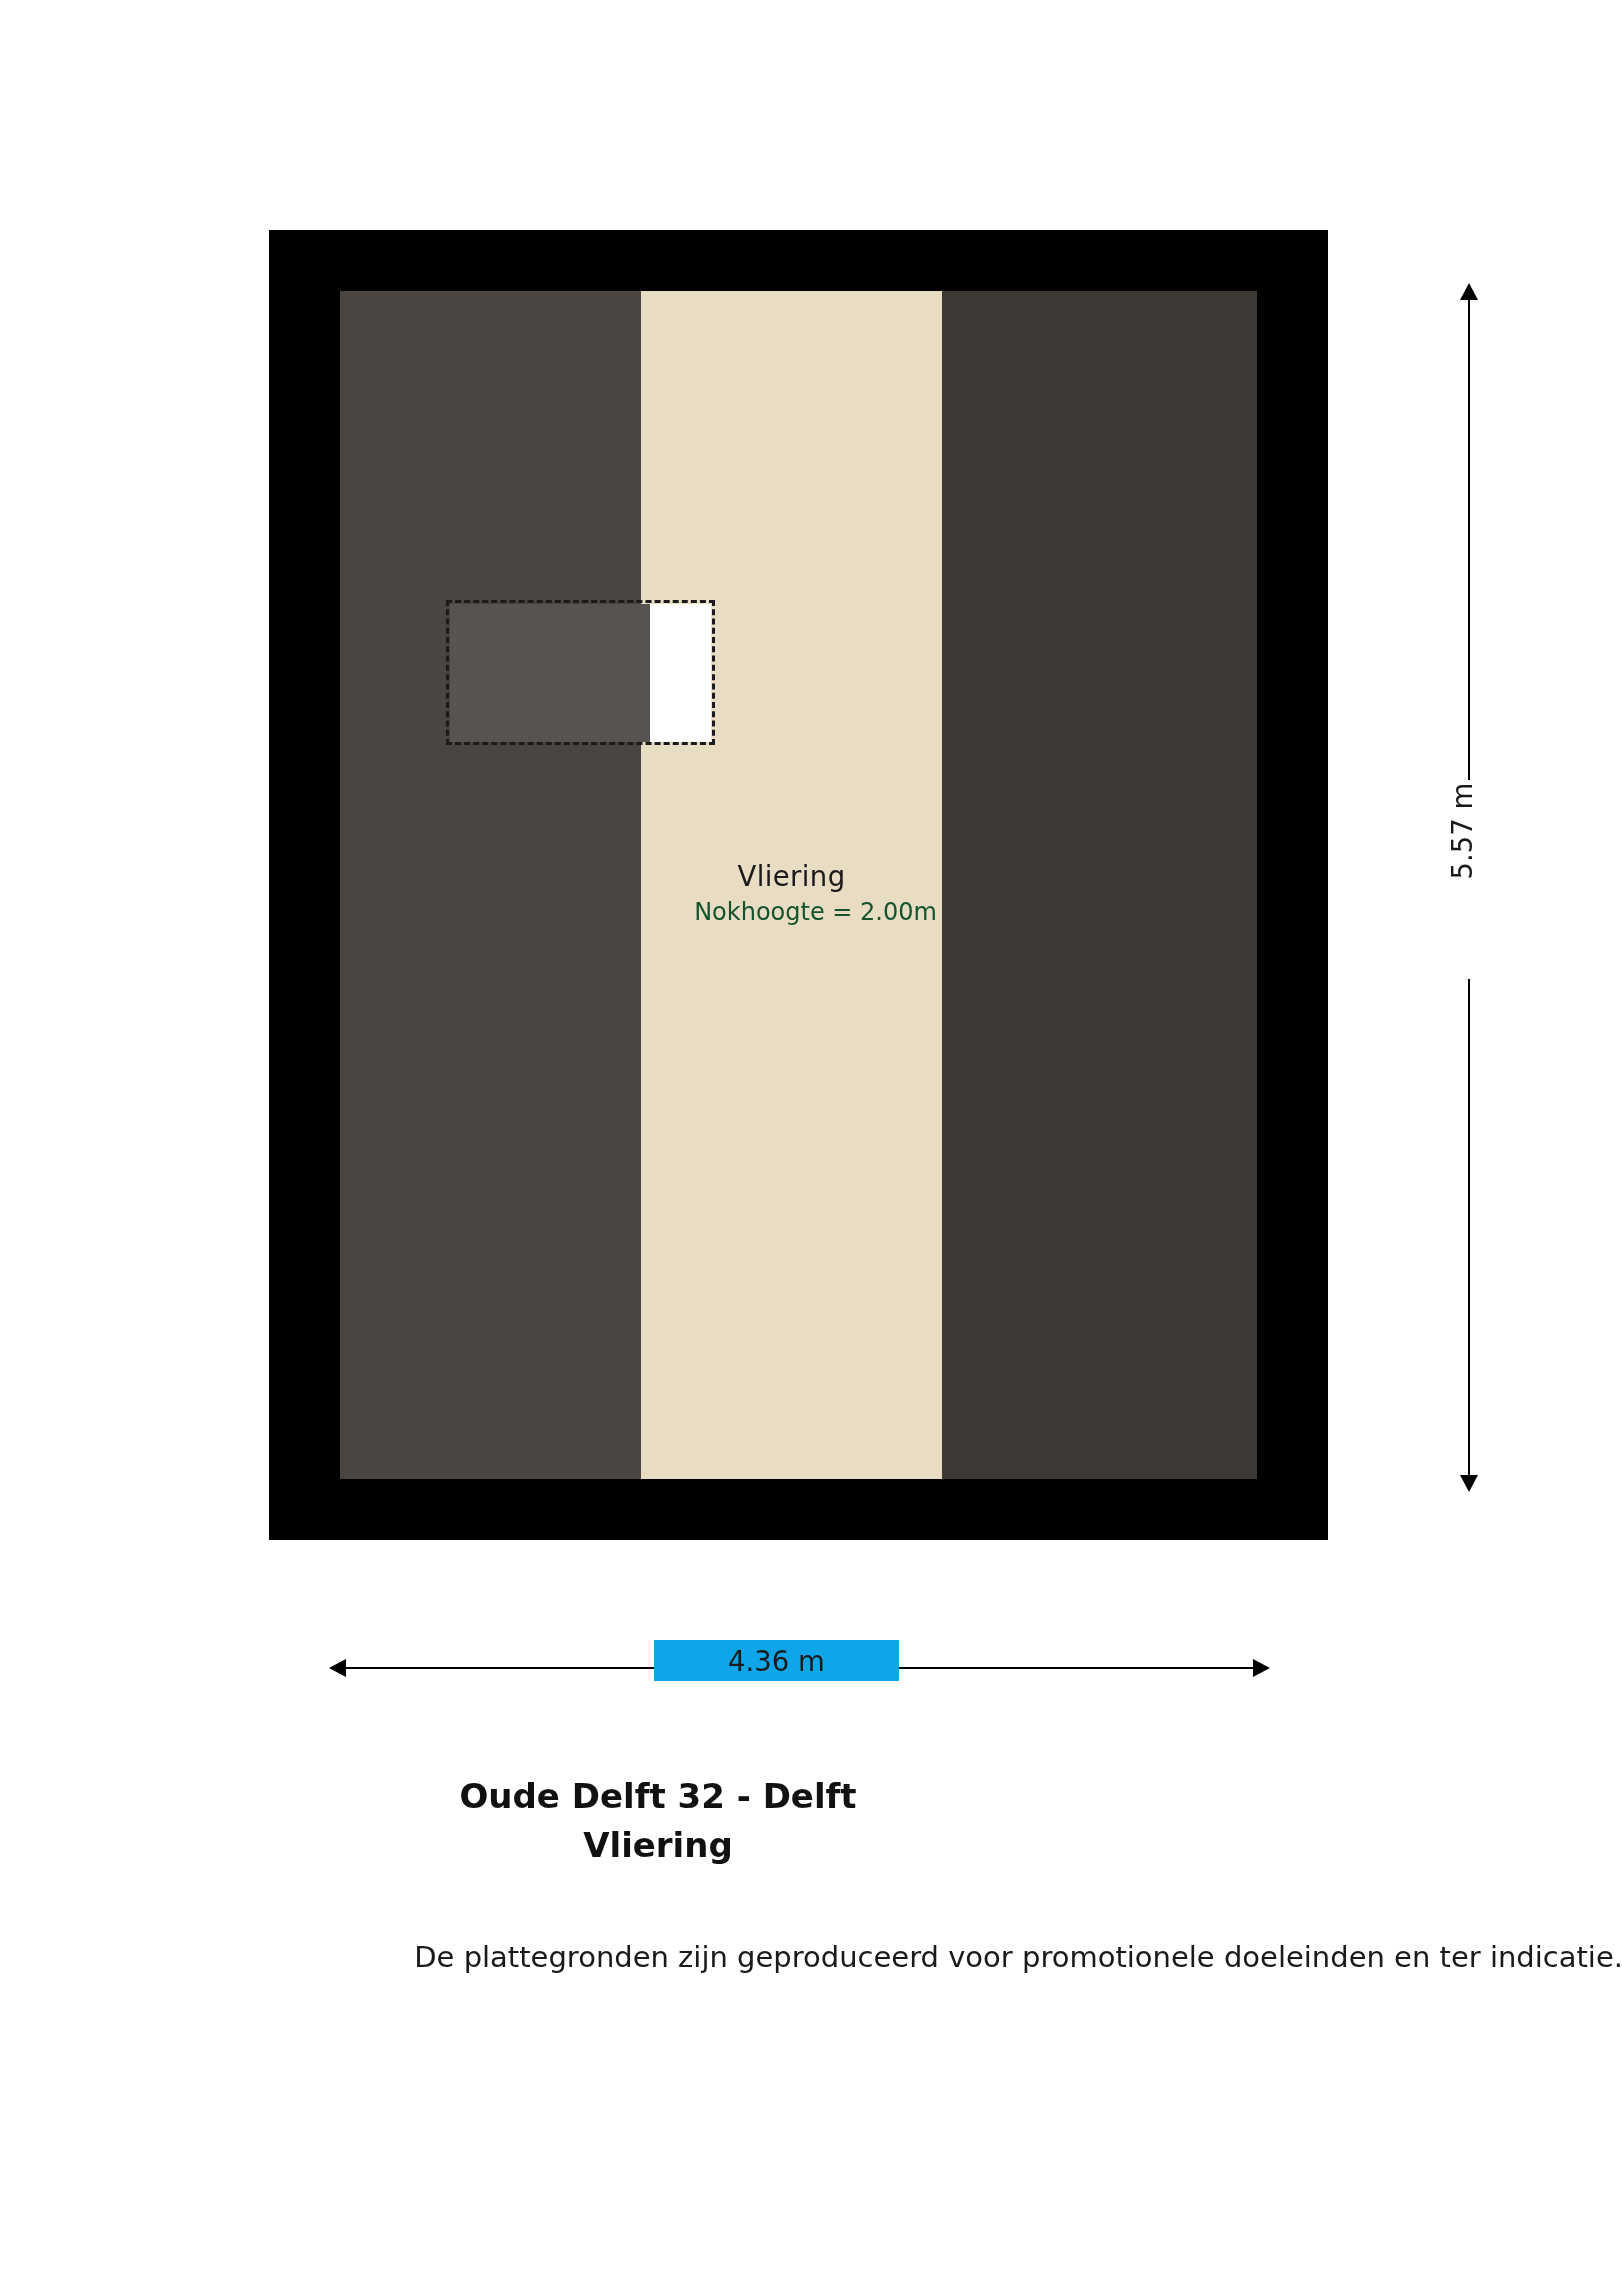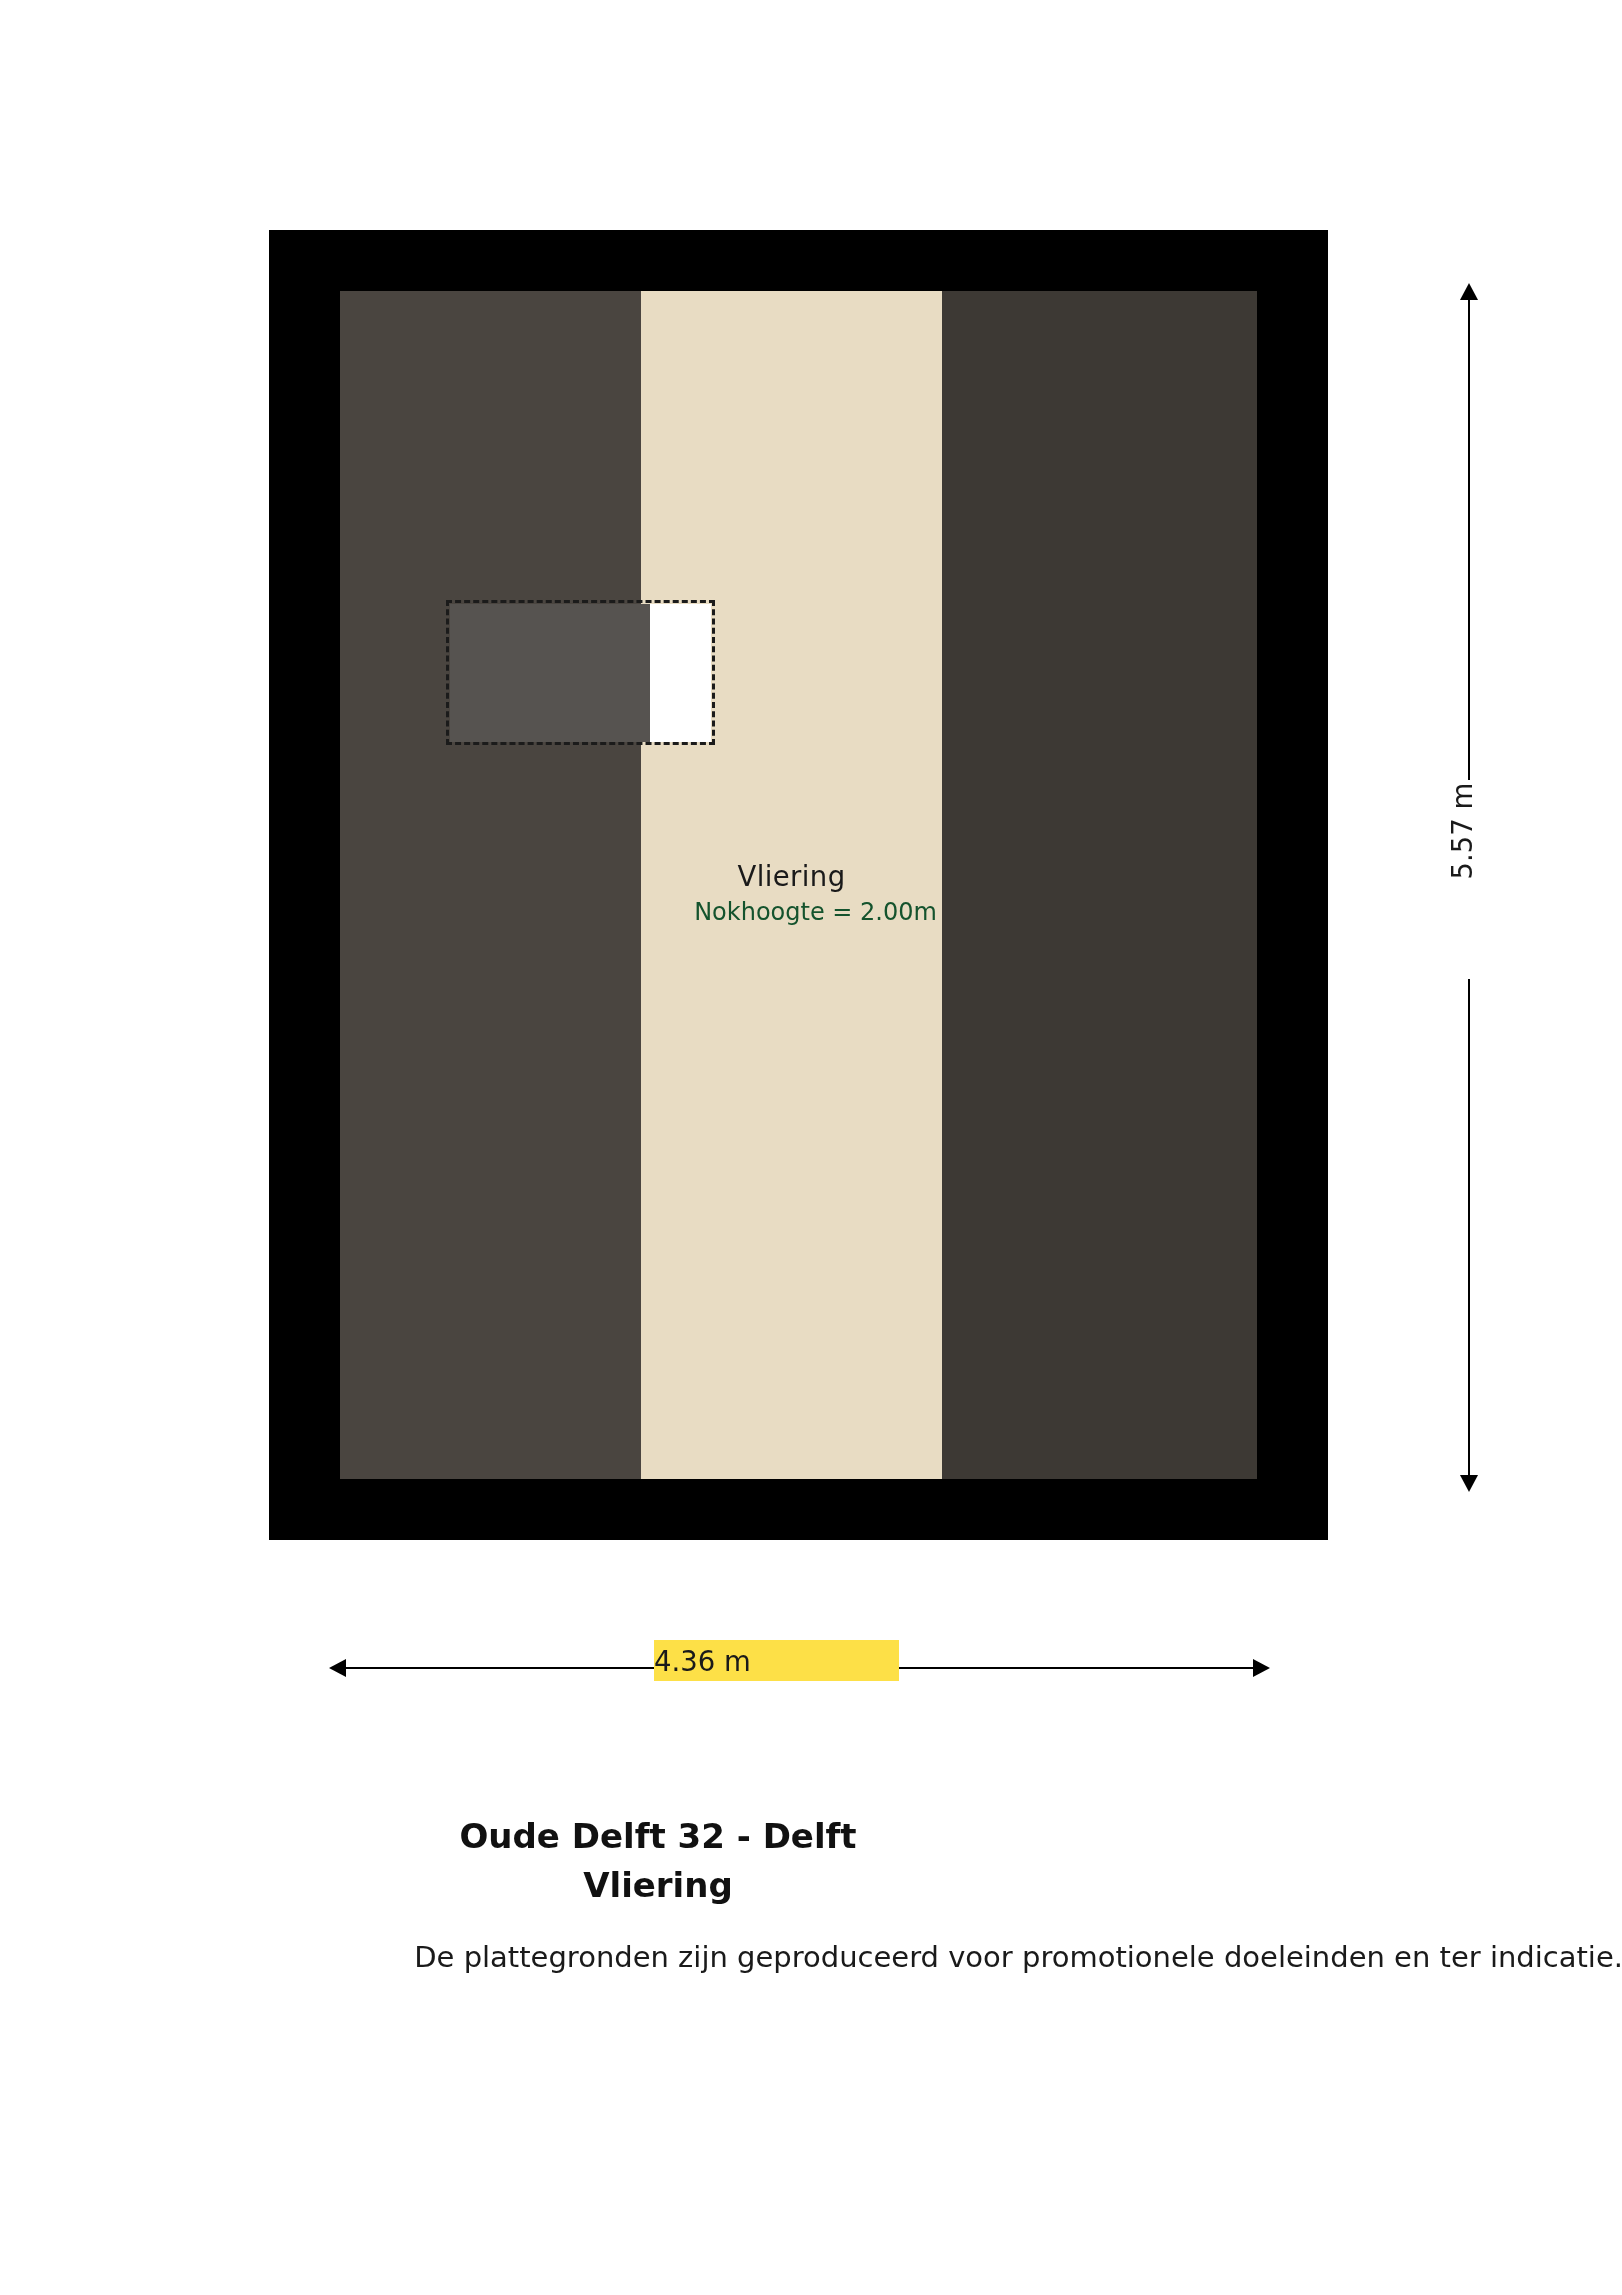--- a/index.html
+++ b/index.html
@@ -217,31 +217,32 @@
     height: 0;
     border-top: 9.2px solid transparent;
     border-bottom: 9.2px solid transparent;
     border-left: 17px solid #000000;
   }
   #dim-horizontal-label {
     position: absolute;
     left: 654px;
     top: 1640px;
     width: 245px;
+    text-align: center;
     font-size: 27.5px;
-    background: #fde047;
+    background: #0ea5e9;
     padding: 4.6px 0;
     white-space: nowrap;
   }
 
   
   #caption {
     position: absolute;
     left: 0;
-    top: 1812px;
+    top: 1772px;
     width: 1316px;
     text-align: center;
   }
   #caption-title {
     font-size: 34px;
     font-weight: bold;
     line-height: 49px;
     color: #111111;
   }
   #caption-subtitle {

